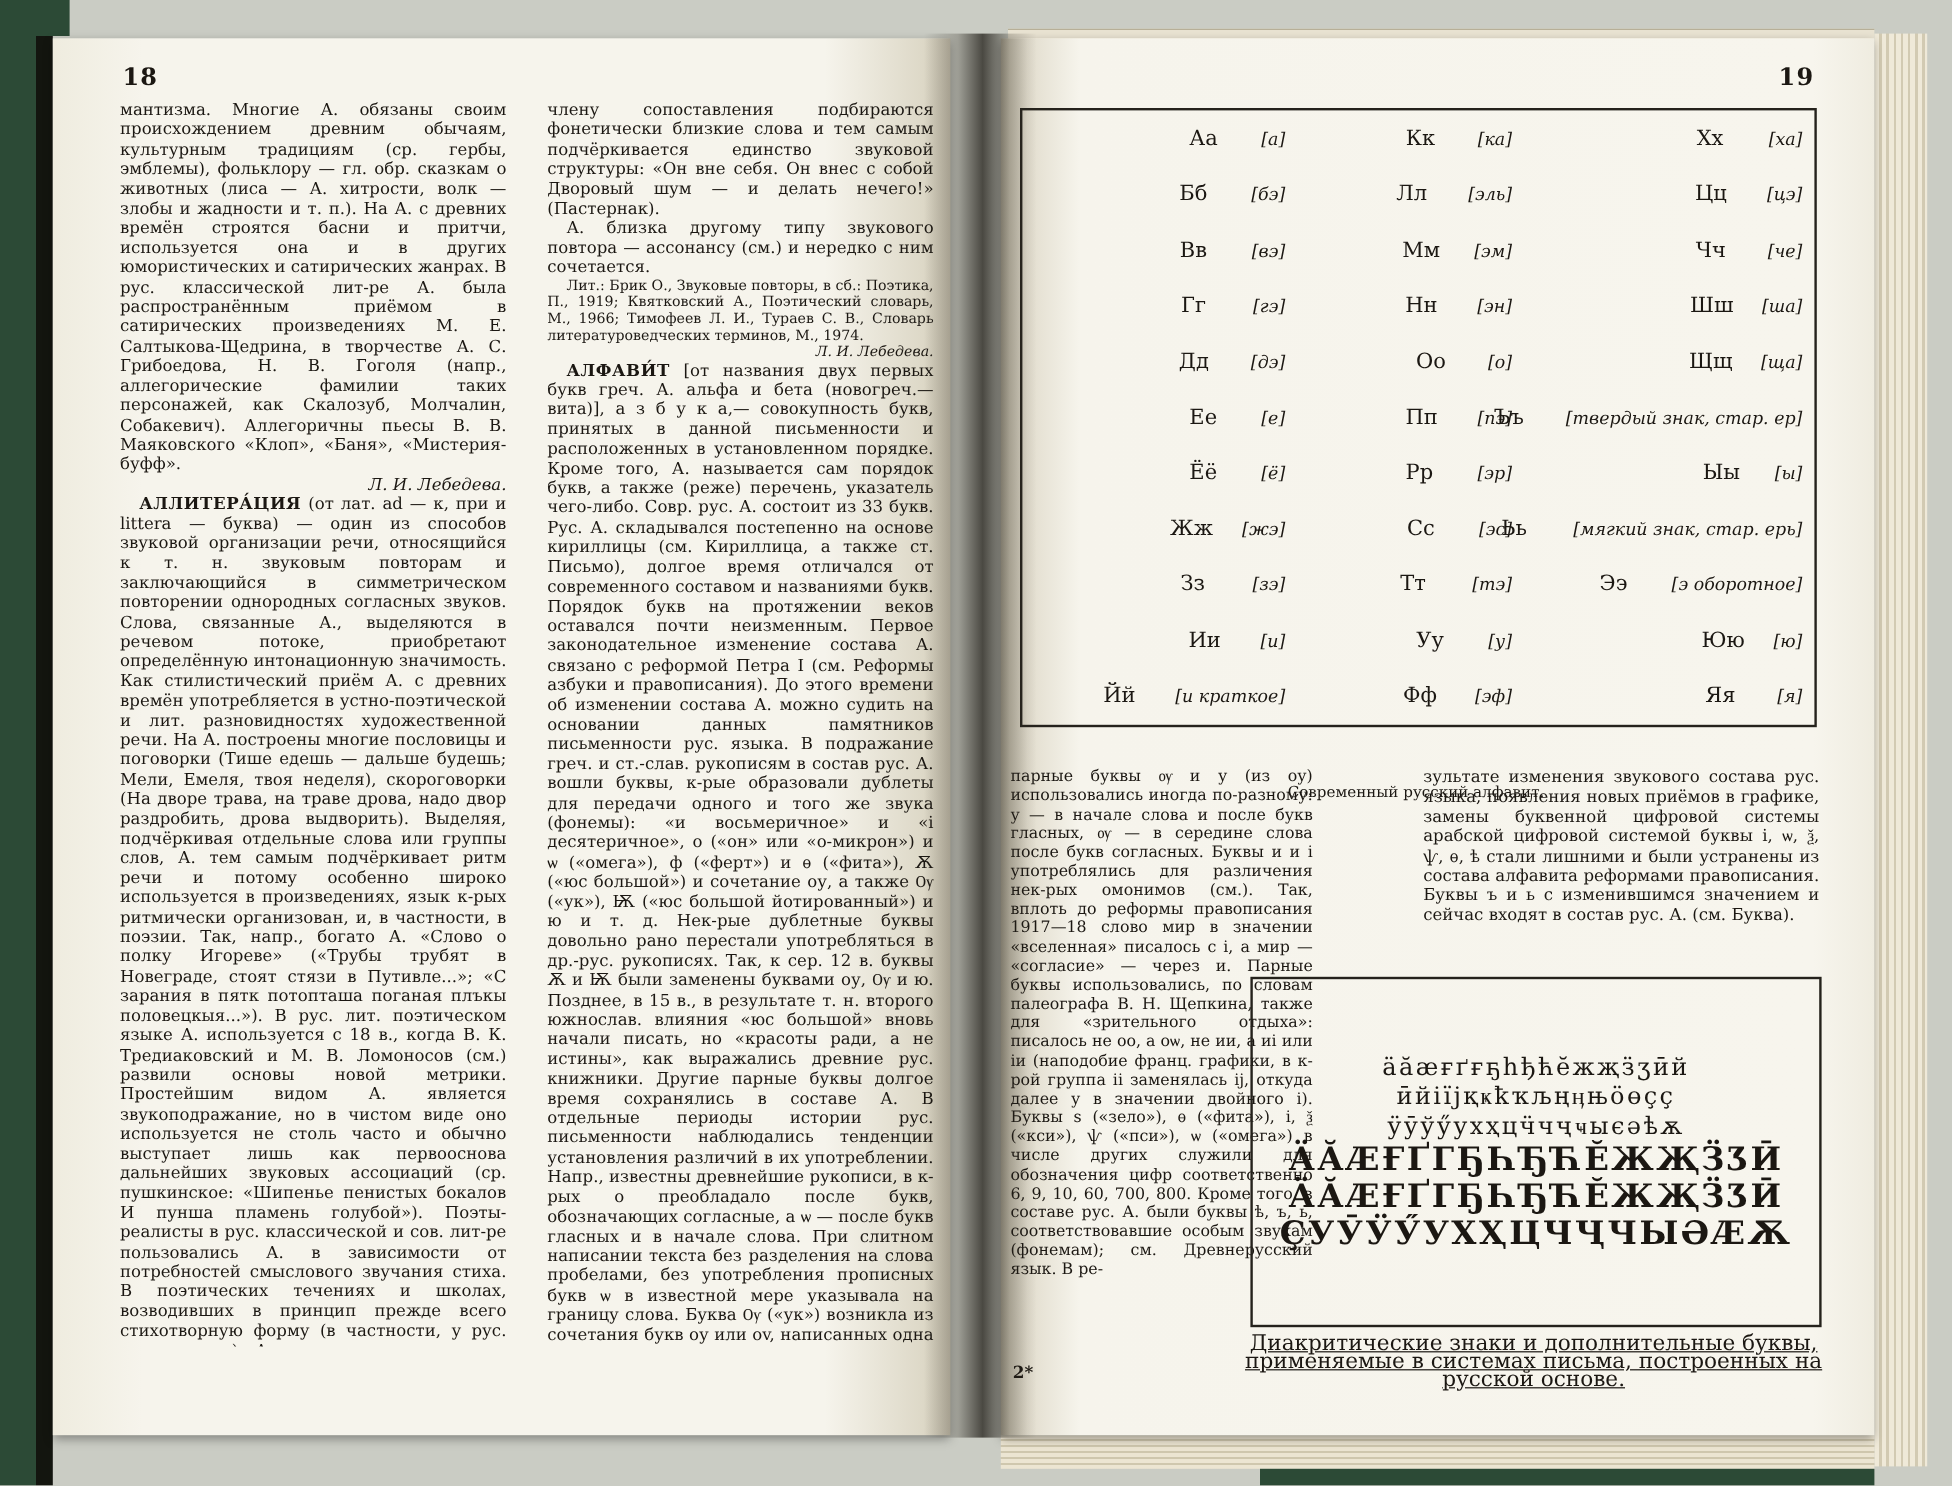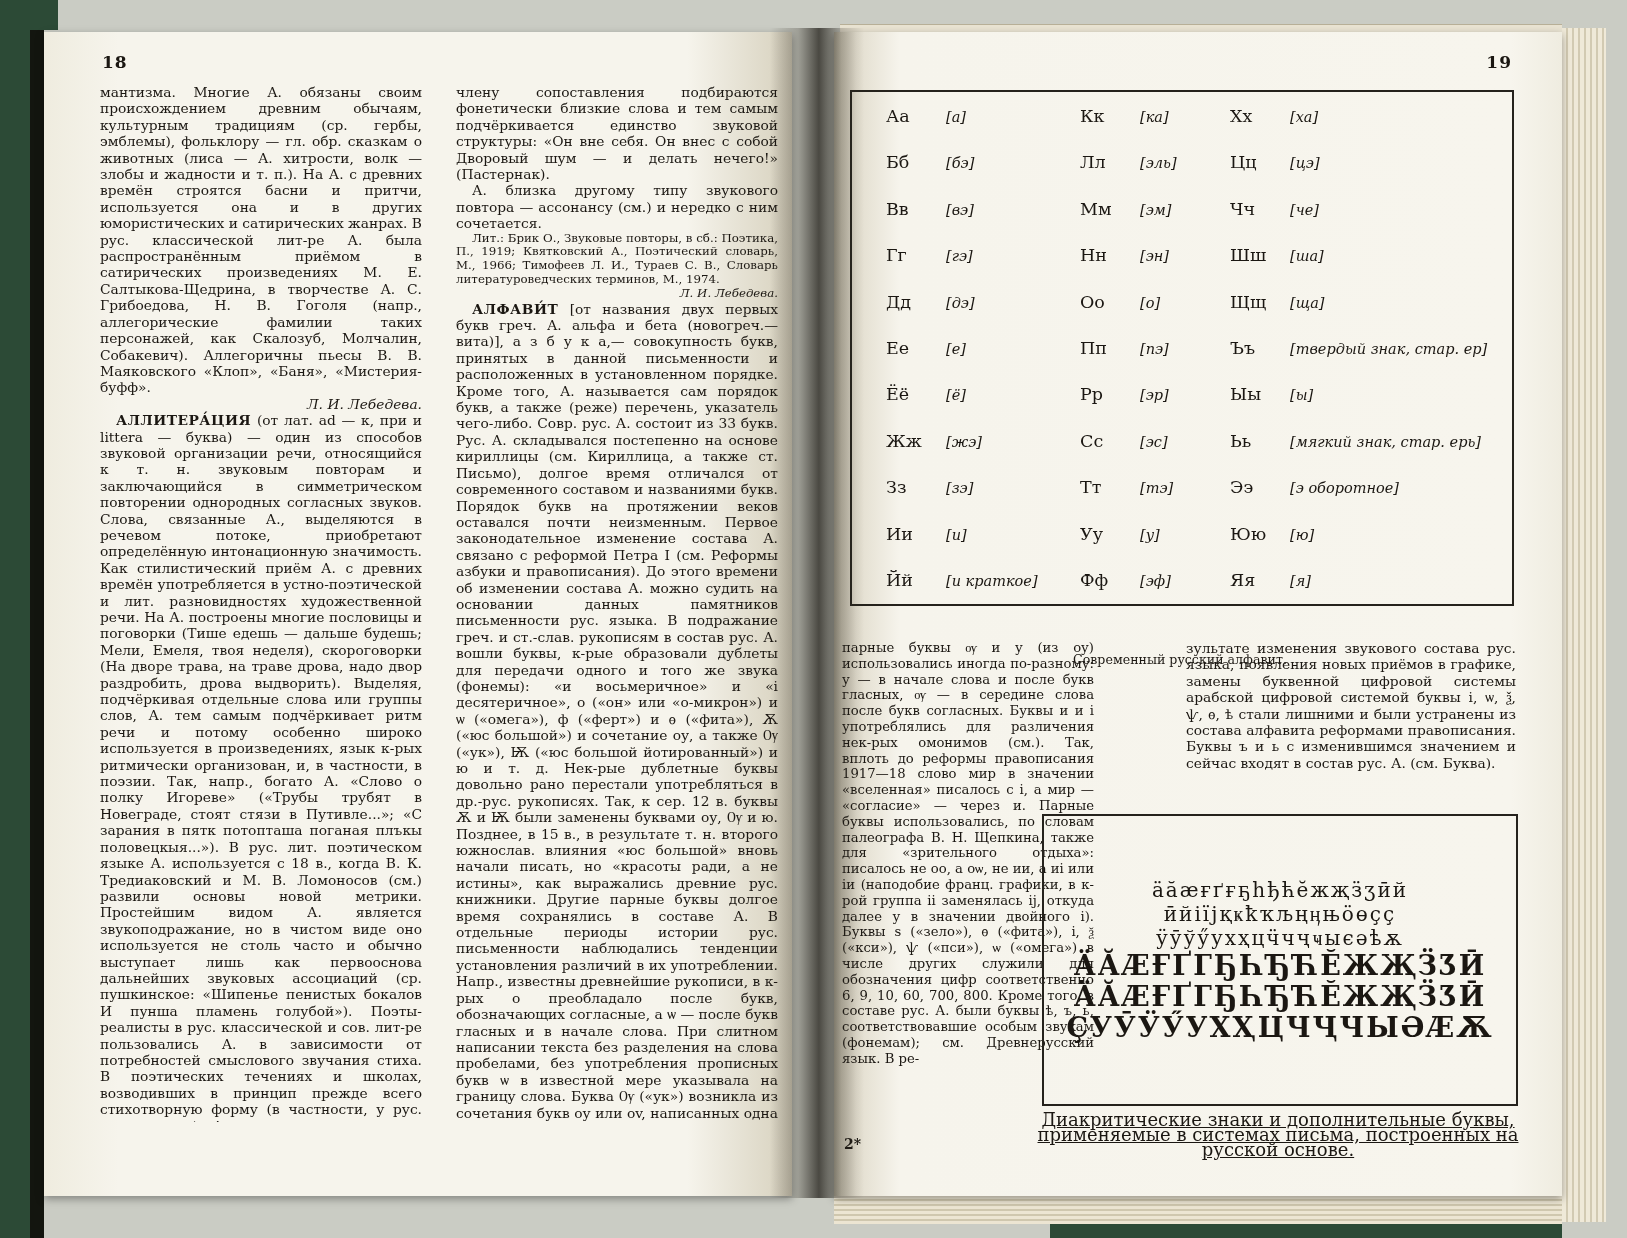--- a/index.html
+++ b/index.html
@@ -21,21 +21,21 @@
 
   
   .page{position:absolute;top:32px;height:1164px;color:#1b1712;}
   .page-left{left:44px;width:748px;
     background:linear-gradient(90deg,#efecdf 0%,#f6f4ec 10%,#f6f4ec 86%,#ddd8c7 97%,#c6c0ae 100%);
     box-shadow:0 3px 8px rgba(0,0,0,.35);}
   .page-right{left:834px;width:728px;
     background:linear-gradient(90deg,#b9b3a1 0%,#e2ddce 3%,#f6f4ec 9%,#f7f5ed 93%,#efece0 100%);
     box-shadow:0 3px 8px rgba(0,0,0,.35);}
 
-  .pageno{position:absolute;top:20px;font-size:17px;font-weight:bold;letter-spacing:1px;}
+  .pageno{position:absolute;top:20px;font-size:20px;font-weight:bold;letter-spacing:1px;}
   .pageno-left{left:58px;}
   .pageno-right{right:50px;}
 
   
   .col{position:absolute;text-align:justify;font-size:13.8px;line-height:16.4px;overflow:hidden;}
   .col-l1{left:56px;top:52px;width:322px;height:1038px;}
   .col-l2{left:412px;top:52px;width:322px;height:1038px;}
   .para{margin:0;text-indent:16px;}
   .para.cont{text-indent:0;}
   .sig{margin:0;text-align:right;font-style:italic;}
@@ -46,21 +46,21 @@
   .col-r1{left:8px;top:608px;width:252px;height:500px;font-size:13.2px;line-height:15.8px;}
   .col-r2{left:352px;top:608px;width:330px;height:175px;}
   .footer-mark{position:absolute;left:10px;top:1104px;font-size:14px;font-weight:bold;}
 
   
   .alphabet-box{position:absolute;left:16px;top:58px;width:660px;height:512px;border:2px solid #25221c;background:rgba(255,255,255,.0);}
   .tbl-col{position:absolute;top:14px;bottom:14px;display:flex;flex-direction:column;justify-content:space-between;}
   .tbl-col1{left:34px;width:185px;}
   .tbl-col2{left:228px;width:180px;}
   .tbl-col3{left:378px;width:272px;}
-  .tbl-row{display:flex;align-items:baseline;}
+  .tbl-row{display:flex;align-items:baseline;justify-content:flex-end;}
   .letters{width:60px;font-size:17.5px;}
   .pron{font-style:italic;font-size:14.5px;white-space:nowrap;}
   .tbl-caption{position:absolute;left:16px;top:580px;width:660px;text-align:center;font-size:12.6px;margin-top:40px;}
 
   
   .figure-box{position:absolute;left:208px;top:782px;width:472px;height:288px;border:2px solid #25221c;
     display:flex;flex-direction:column;justify-content:center;align-items:center;}
   .fig-row{text-align:center;letter-spacing:2px;white-space:nowrap;}
   .fig-row.lower{font-size:20px;}
   .fig-row.upper{font-size:27px;font-weight:bold;}

